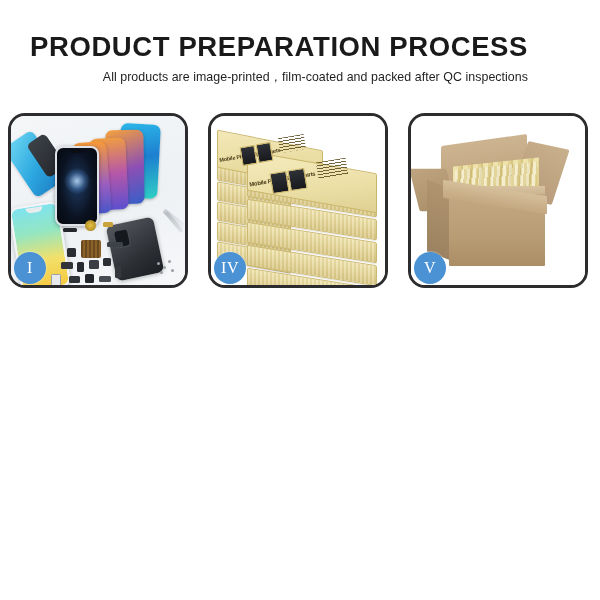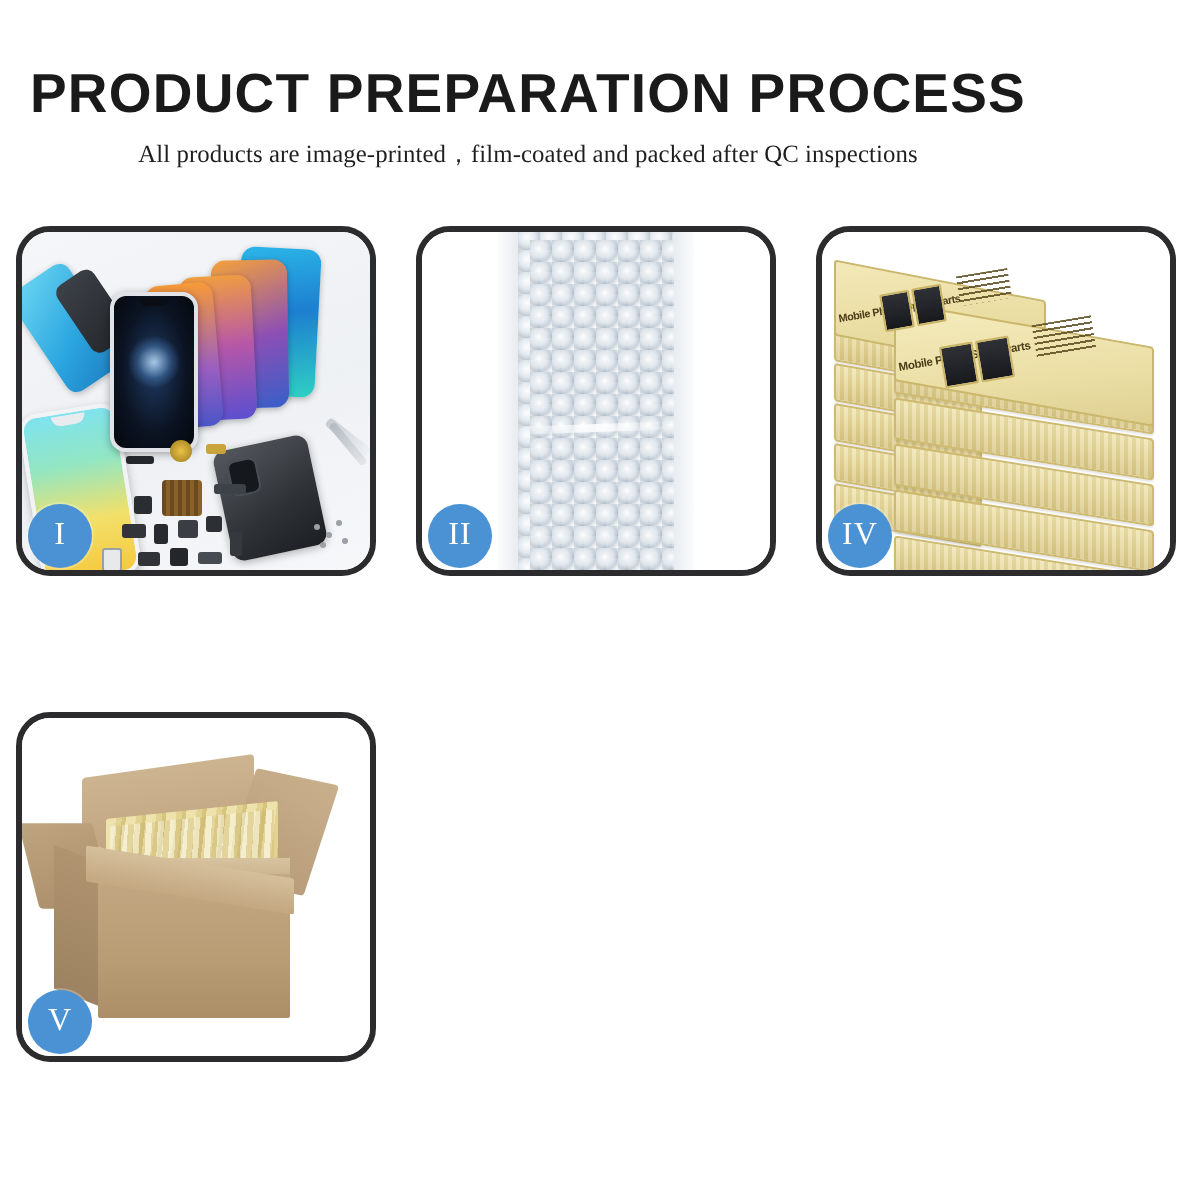--- a/index.html
+++ b/index.html
@@ -20,37 +20,37 @@
     height: 600px;
     background: #ffffff;
   }
 
   
   .header {
     position: absolute;
     top: 0;
     left: 0;
     width: 528px;
-    text-align: center;
+    text-align: right;
   }
   .title {
     margin: 0;
     padding-top: 33px;
     font-family: "Liberation Sans", sans-serif;
     font-size: 27.5px;
     font-weight: bold;
     letter-spacing: 0.6px;
     color: #1a1a1a;
     line-height: 1.05;
     white-space: nowrap;
   }
   .subtitle {
     margin: 0;
     padding-top: 7px;
-    font-family: Liberation Serif, serif;
+    font-family: Liberation Sans, sans-serif;
     font-size: 12.4px;
     font-weight: normal;
     color: #1f1f1f;
     letter-spacing: 0.05px;
     white-space: nowrap;
   }
 
   
   .grid {
     position: absolute;
@@ -493,32 +493,20 @@
         <div class="comp c13"></div>
         <div class="comp c14"></div>
         <div class="comp c15"></div>
         <div class="tweezer"></div>
         <div class="tweezer2"></div>
         <div class="spark"></div>
       </div>
       <div class="badge">I</div>
     </div>
 
-    <div class="panel">
-      <div class="panel-stage">
-        <div class="p2-bg"></div>
-        <div class="bw-sheet"></div>
-        <div class="bw-edgeL"></div>
-        <div class="bw-edgeR"></div>
-        <div class="bw-bubbles"></div>
-        <div class="bw-bubbles2"></div>
-        <div class="bw-seam"></div>
-      </div>
-      <div class="badge">II</div>
-    </div>
 
 
     <div class="panel">
       <div class="panel-stage">
         <div class="p4-bg"></div>
         <div class="stackwrap">
           <div class="bx bxL1">
               <div class="bx-edge"></div>
             </div>
           <div class="bx bxL2">

